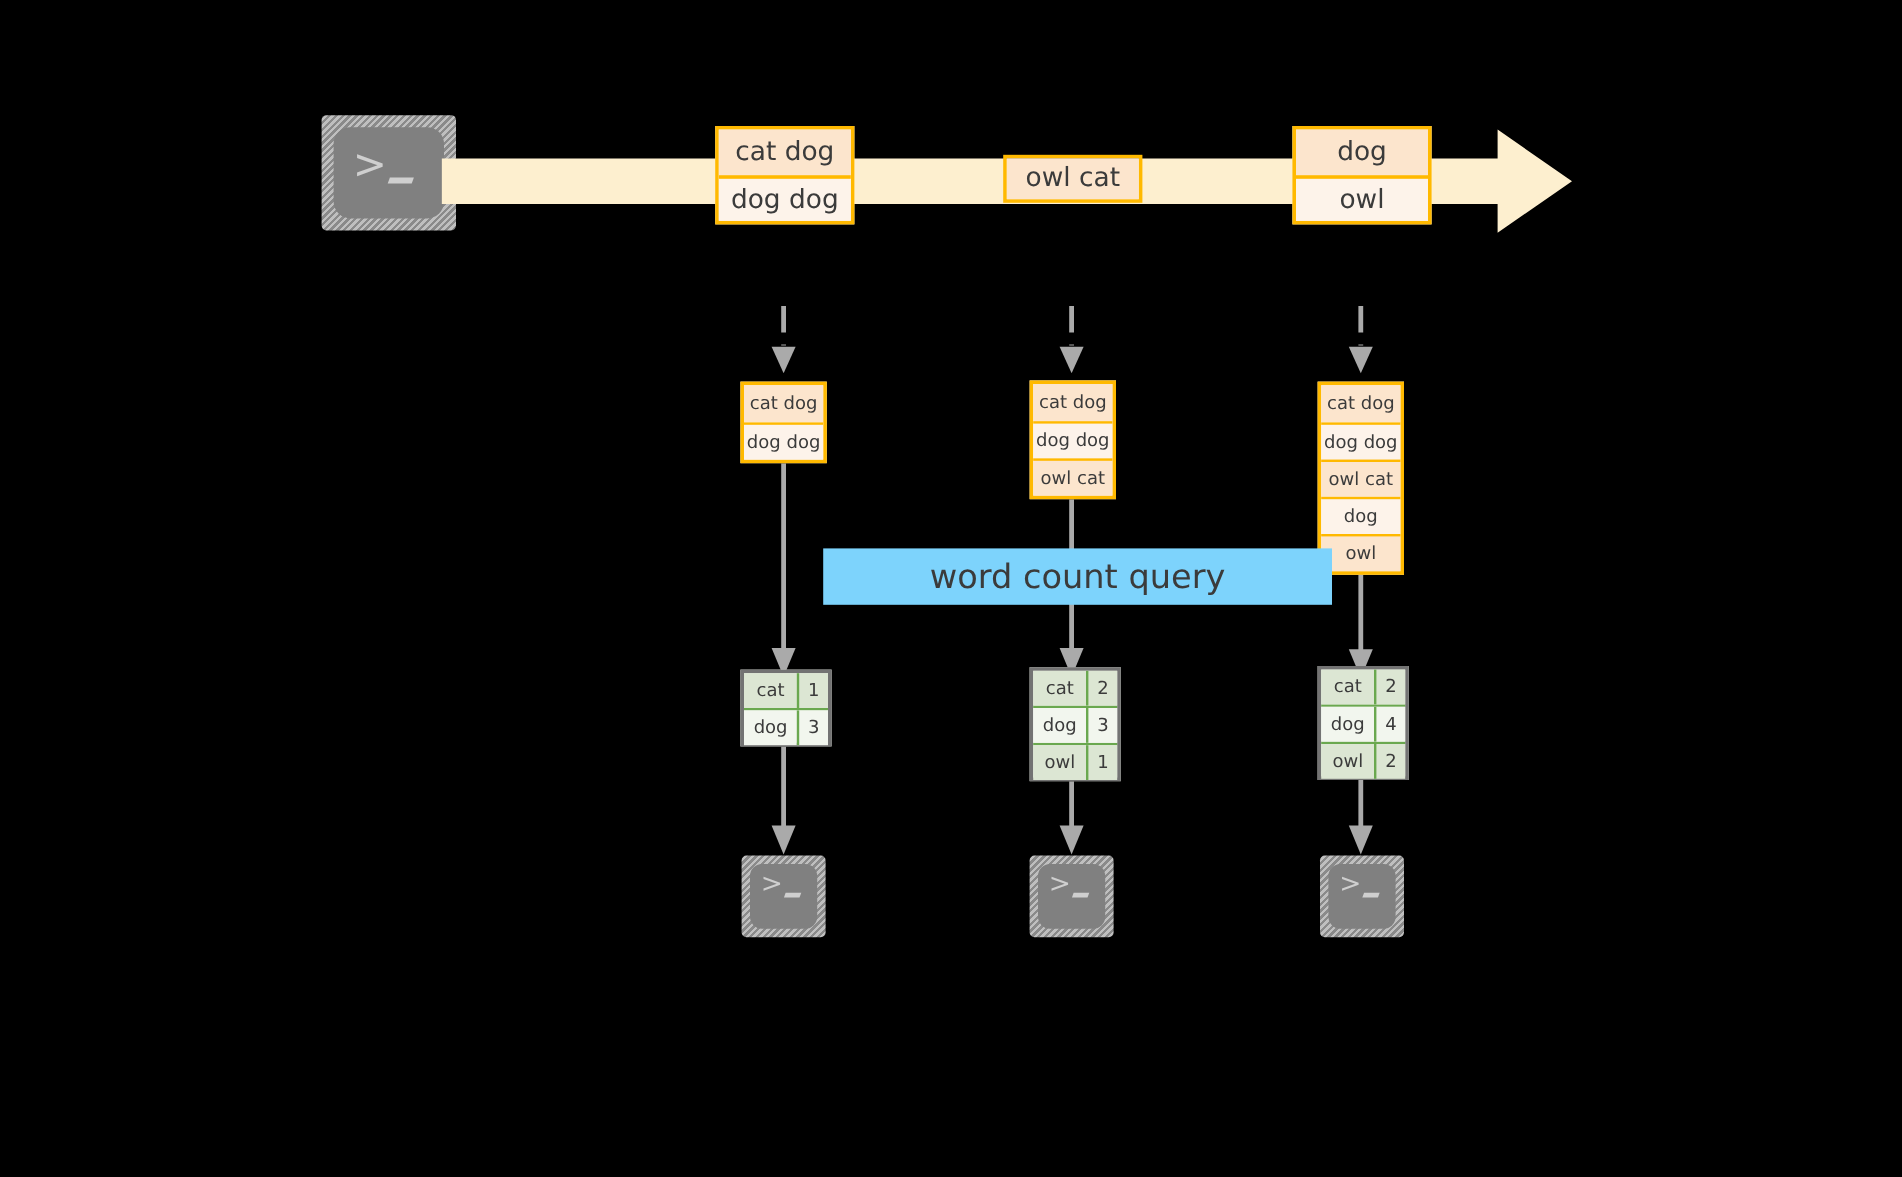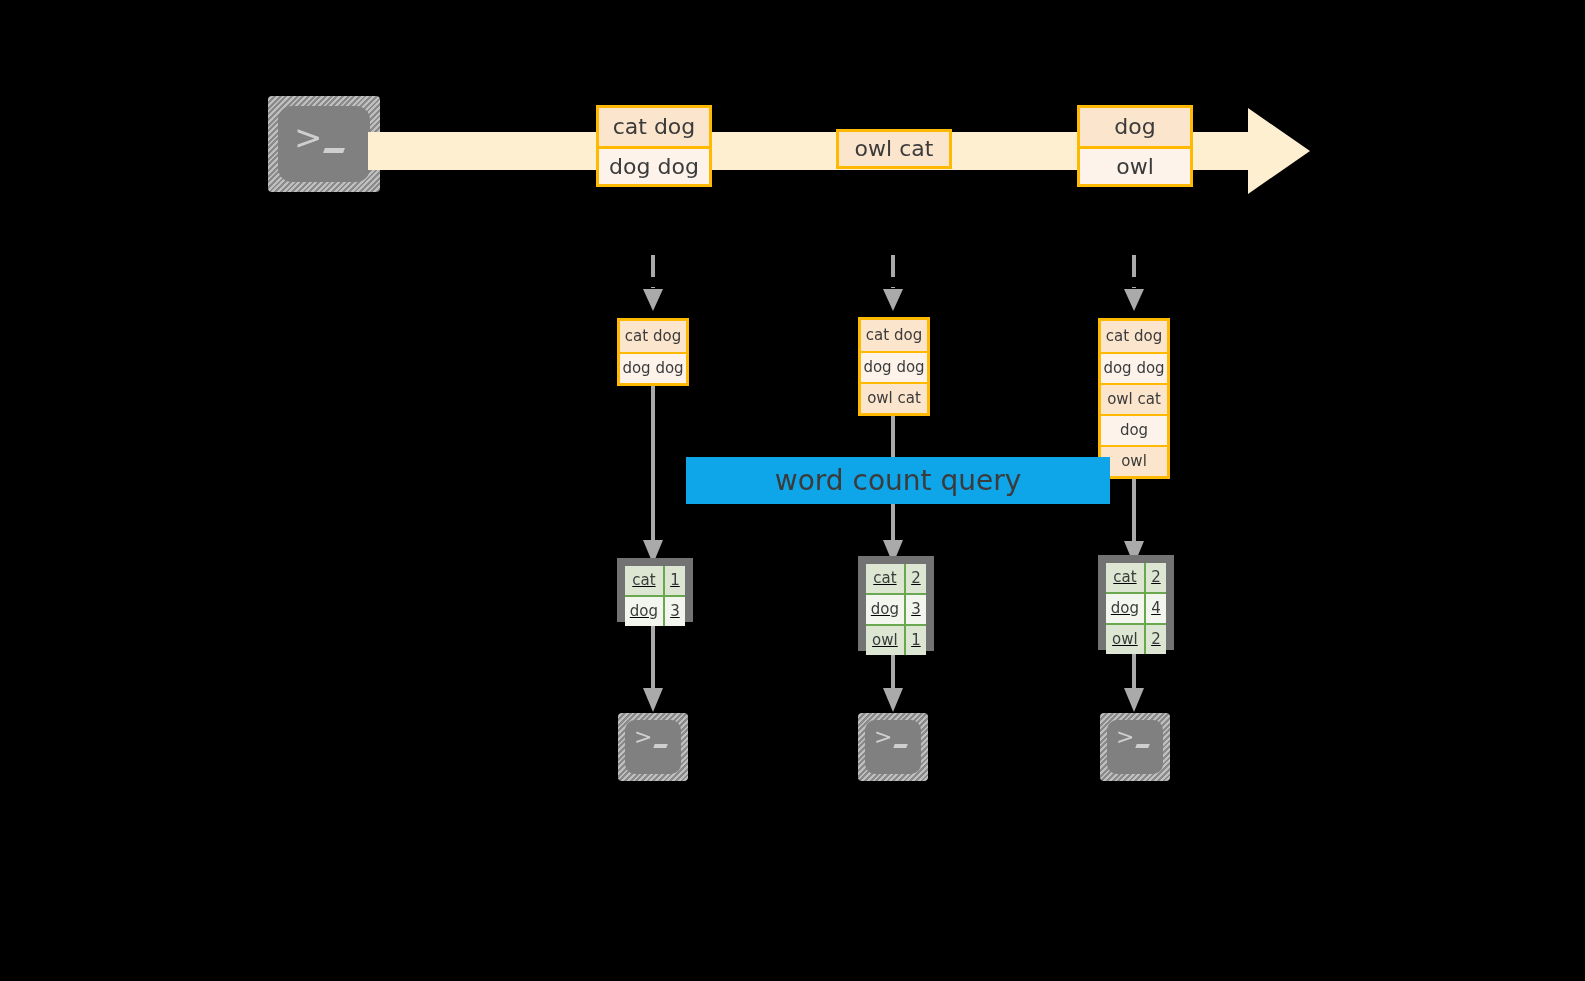--- a/index.html
+++ b/index.html
@@ -96,24 +96,23 @@
     font-size:15px;color:#3b3b3b;line-height:1;
   }
   .stack .row.dark{background:#FCE5CD;}
   .stack .row.light{background:#FDF3EA;}
   .stack .row + .row{border-top:2px solid #FFB900;}
 
   
   .restable{
     position:absolute;
     box-sizing:border-box;
-    border:8px solid #737373;
+    border:3px solid #737373;
     background:#F1F5EC;
     z-index:4;
-    text-decoration:underline;
   }
   .restable .trow{display:flex;}
   .restable .trow + .trow{border-top:2px solid #6AA84F;}
   .restable .tc{
     box-sizing:border-box;
     height:29px;
     display:flex;align-items:center;justify-content:center;
     font-size:15px;color:#3b3b3b;line-height:1;
   }
   .restable .tc.word{width:45px;}
@@ -123,21 +122,21 @@
 
   
   .conn{position:absolute;z-index:2;}
   .conn svg{display:block;}
 
   
   .banner{
     position:absolute;
     left:686px; top:457px;
     width:424px; height:47px;
-    background:#0ea5e9;
+    background:#7dd3fc;
     z-index:6;
     display:flex;align-items:center;justify-content:center;
   }
   .banner span{
     font-size:28px;
     color:#3b3b3b;
     line-height:1;
     white-space:nowrap;
   }
 </style>

